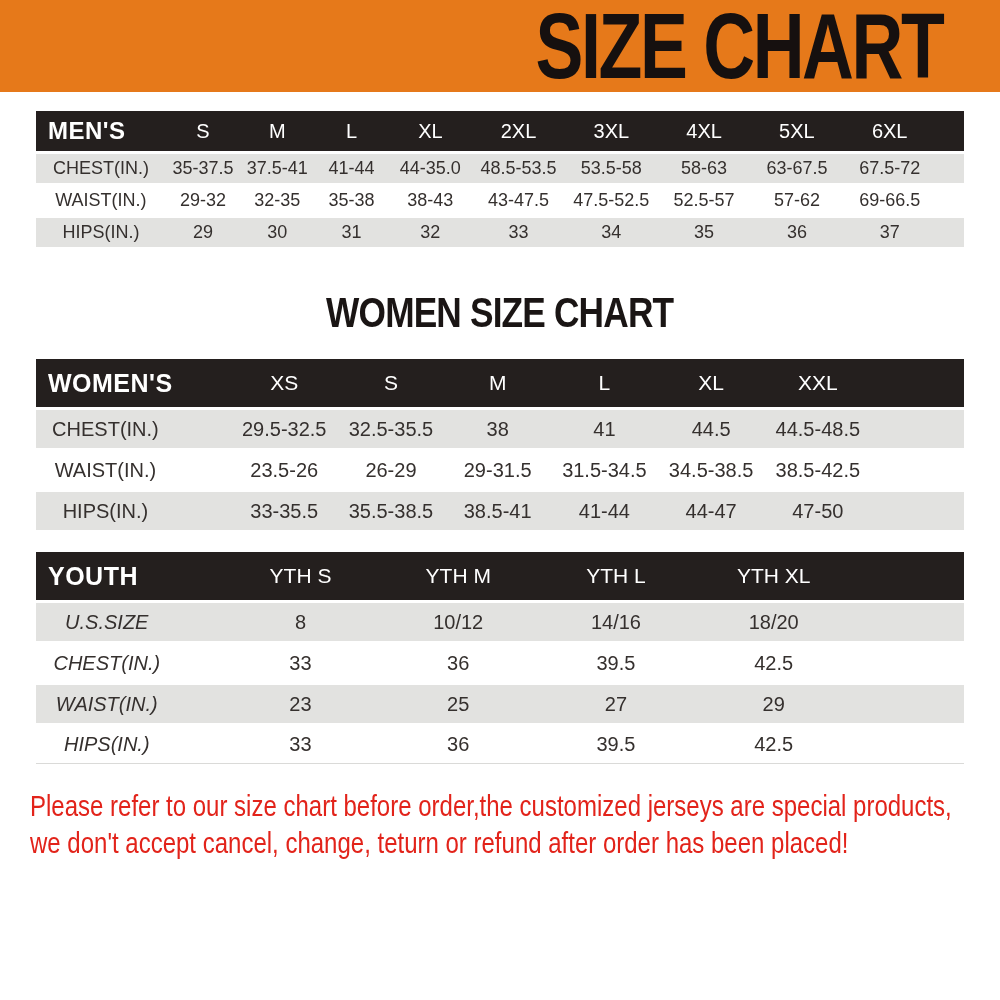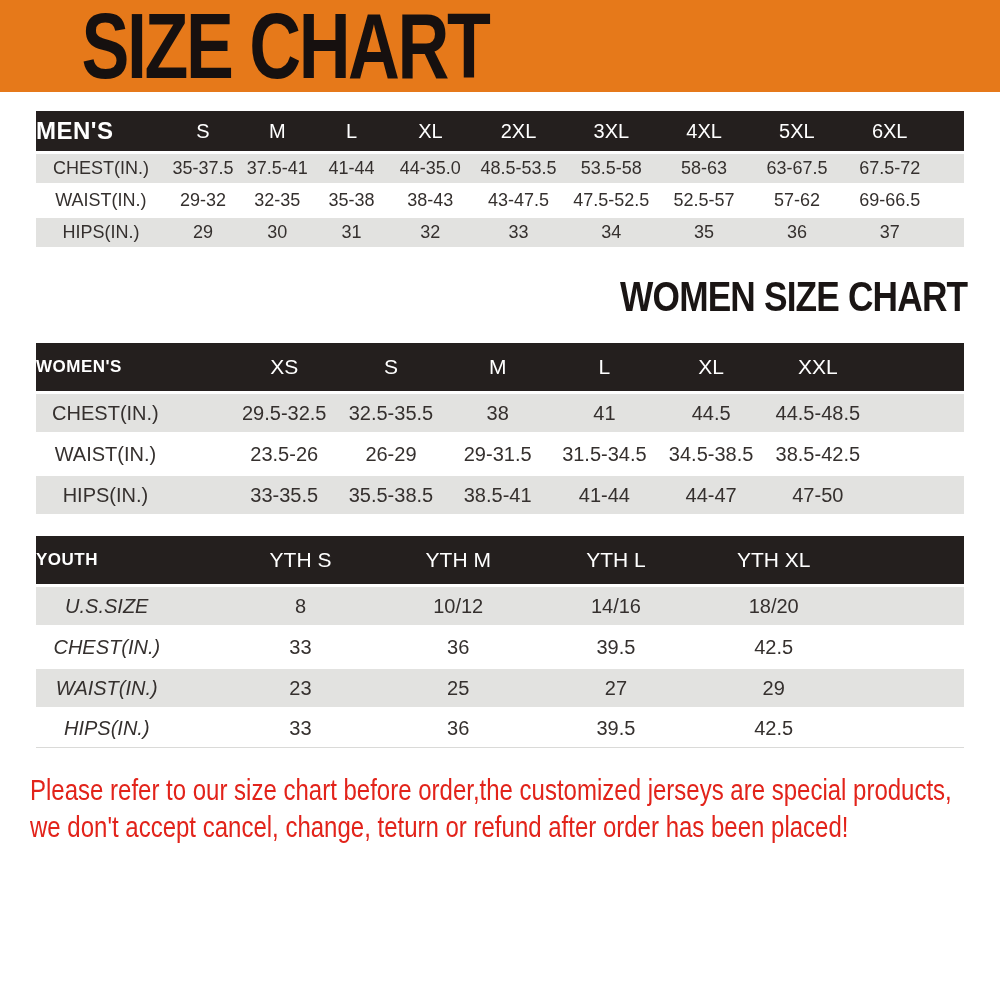--- a/index.html
+++ b/index.html
@@ -1,48 +1,48 @@
 <!DOCTYPE html>
 <html><head>
 <meta charset="utf-8">
 <style>
   * { margin:0; padding:0; box-sizing:border-box; }
   html,body { width:1000px; background:#fff; font-family:"Liberation Sans", sans-serif; overflow-x:hidden; }
   body { height:1000px; }
 
   
-  .banner { height:92px; background:#E6791A; display:flex; align-items:center; justify-content:flex-start;padding-left:24px; }
+  .banner { height:92px; background:#E6791A; display:flex; align-items:center; justify-content:flex-end; }
   .banner .big-title { display:inline-block; font-size:92px; font-weight:bold; color:#16100F;
                        transform:scaleX(0.78); letter-spacing:-3px; line-height:1; white-space:nowrap; }
 
   
   .section-heading { text-align:center; line-height:46px; }
   .section-heading .cond { display:inline-block; font-size:42px; font-weight:bold; color:#1A1514;
                            transform:scaleX(0.84); letter-spacing:-1px; white-space:nowrap; }
   .h-men   { margin-top:14px; }
-  .h-women { margin-top:24px;text-align:right; }
+  .h-women { margin-top:40px; }
   .h-youth { margin-top:44px; }
 
   
   .size-table { width:928px; margin:0 auto; table-layout:fixed;
                 border-collapse:separate; border-spacing:0 3px; }
   .size-table th { background:#241F1E; color:#FFFFFF; font-weight:normal; text-align:center; }
-  .size-table th.corner { text-align:left; font-weight:bold; letter-spacing:0.5px; }
+  .size-table th.corner { text-align:left; padding-left:12px; font-weight:bold; letter-spacing:0.5px; }
   .size-table td { text-align:center; color:#35302E; }
   .size-table tbody tr:nth-child(odd) td { background:#E2E2E0; }
 
   .t-men { margin-top:16px; }
   .t-men th { height:40px; font-size:20px; }
   .t-men th.corner { font-size:24px; }
   .t-men td { height:29px; font-size:18px; }
 
   .t-women { margin-top:14px; }
   .t-youth { margin-top:16px; }
   .t-women th, .t-youth th { height:48px; font-size:21px; }
-  .t-women th.corner, .t-youth th.corner { font-size:17px; }
+  .t-women th.corner, .t-youth th.corner { font-size:25px; }
   .t-women td, .t-youth td { height:38px; font-size:20px; }
   .t-women td.rowlabel { padding-right:56px; }
   .t-youth td.rowlabel { padding-right:44px;font-style:italic; }
   .t-youth tbody tr:last-child td { border-bottom:1px solid #DADAD8; }
 
   
   .footer-note { margin-top:20px; padding-left:30px; color:#E2231A; }
   .footer-note .fline { display:block; font-size:30px; line-height:37px; white-space:nowrap;
                         transform:scaleX(0.80); transform-origin:0 50%; }
 </style>

